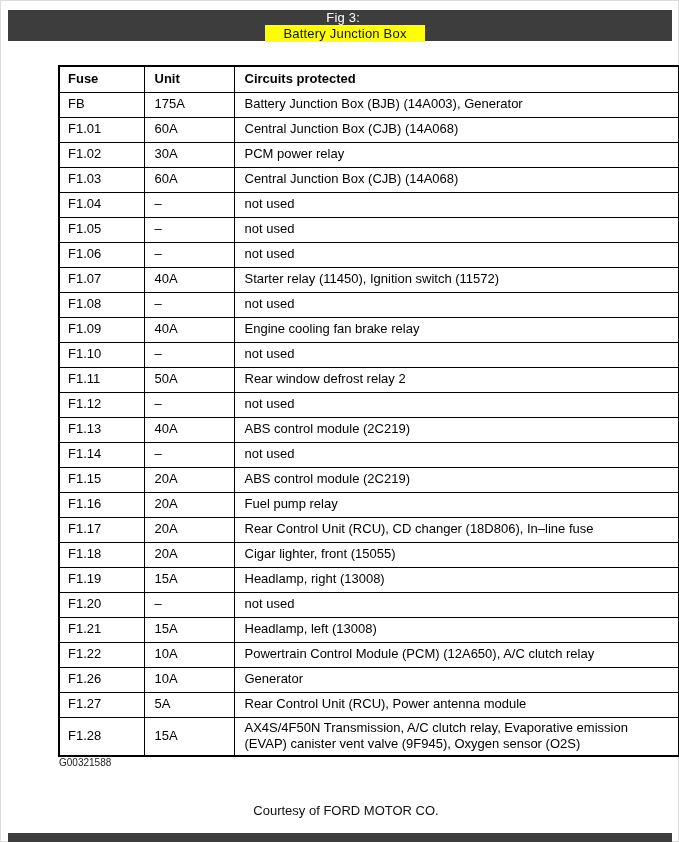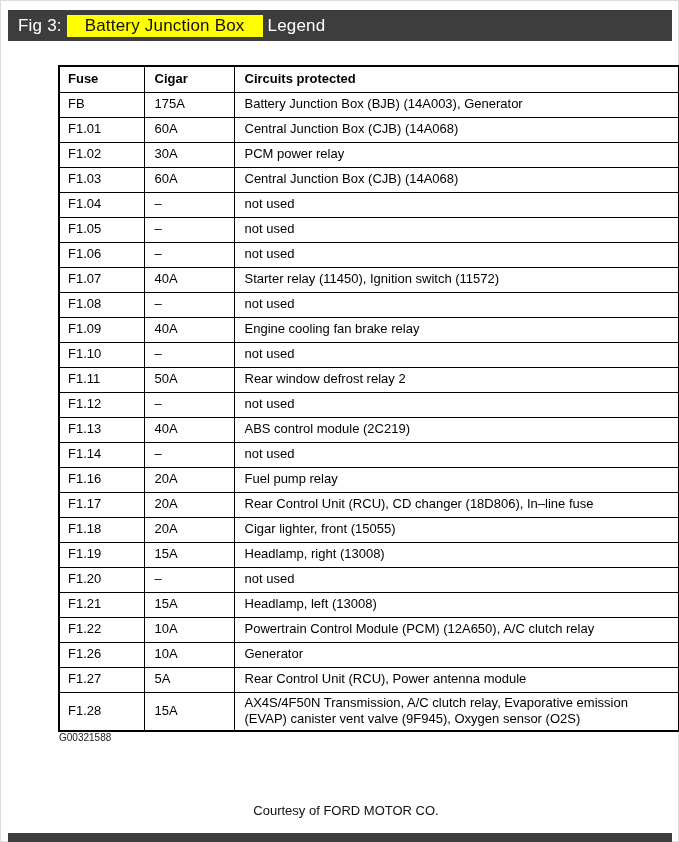--- a/index.html
+++ b/index.html
@@ -22,22 +22,23 @@
     top: 10px;
     left: 8px;
     right: 7px;
     height: 31px;
     background: var(--title-bar-bg, #3d3d3d);
     color: #ffffff;
     display: flex;
     align-items: center;
     padding-left: 10px;
     box-sizing: border-box;
-    font-size: 17px;
+    font-size: 13px;
     letter-spacing: 0.2px;
+    flex-direction: column;
   }
   .title-bar span { white-space: pre; }
   .title-bar .hl {
     background: var(--highlight, #ffff00);
     color: #111111;
     padding: 1px 18px;
   }
   
   .table-wrap {
     position: absolute;
@@ -108,21 +109,21 @@
     <span>Fig 3: </span>
     <span class="hl">Battery Junction Box</span>
     <span> Legend</span>
   </div>
 
   <div class="table-wrap">
     <table class="fuse-table">
       <thead>
         <tr>
           <th>Fuse</th>
-          <th>Cigar</th>
+          <th>Unit</th>
           <th>Circuits protected</th>
         </tr>
       </thead>
       <tbody>
           <tr>
             <td>FB</td>
             <td>175A</td>
             <td>Battery Junction Box (BJB) (14A003), Generator</td>
           </tr>
           <tr>
@@ -189,20 +190,25 @@
             <td>F1.13</td>
             <td>40A</td>
             <td>ABS control module (2C219)</td>
           </tr>
           <tr>
             <td>F1.14</td>
             <td>–</td>
             <td>not used</td>
           </tr>
           <tr>
+            <td>F1.15</td>
+            <td>20A</td>
+            <td>ABS control module (2C219)</td>
+          </tr>
+          <tr>
             <td>F1.16</td>
             <td>20A</td>
             <td>Fuel pump relay</td>
           </tr>
           <tr>
             <td>F1.17</td>
             <td>20A</td>
             <td>Rear Control Unit (RCU), CD changer (18D806), In–line fuse</td>
           </tr>
           <tr>

